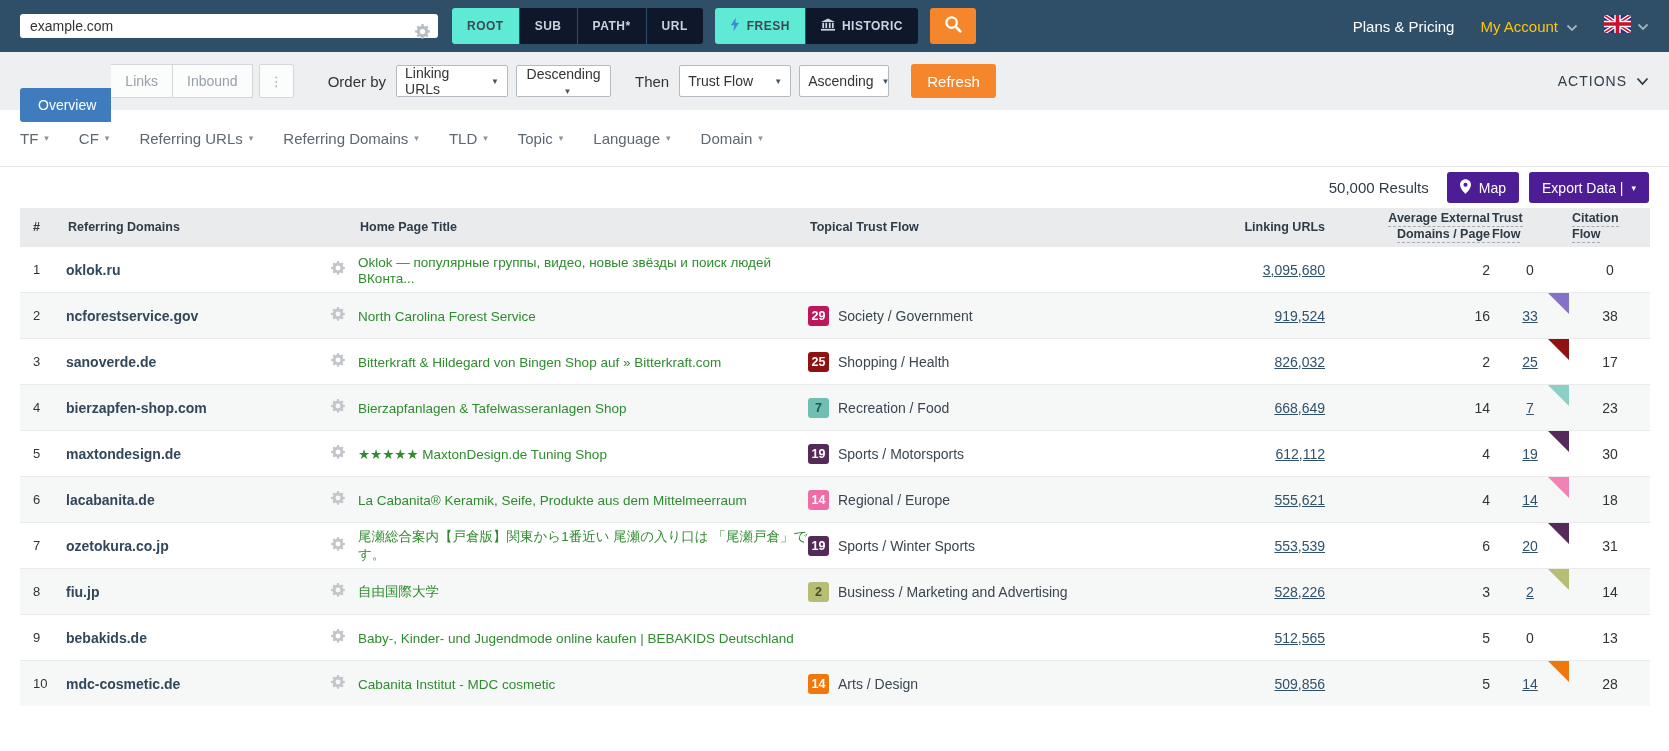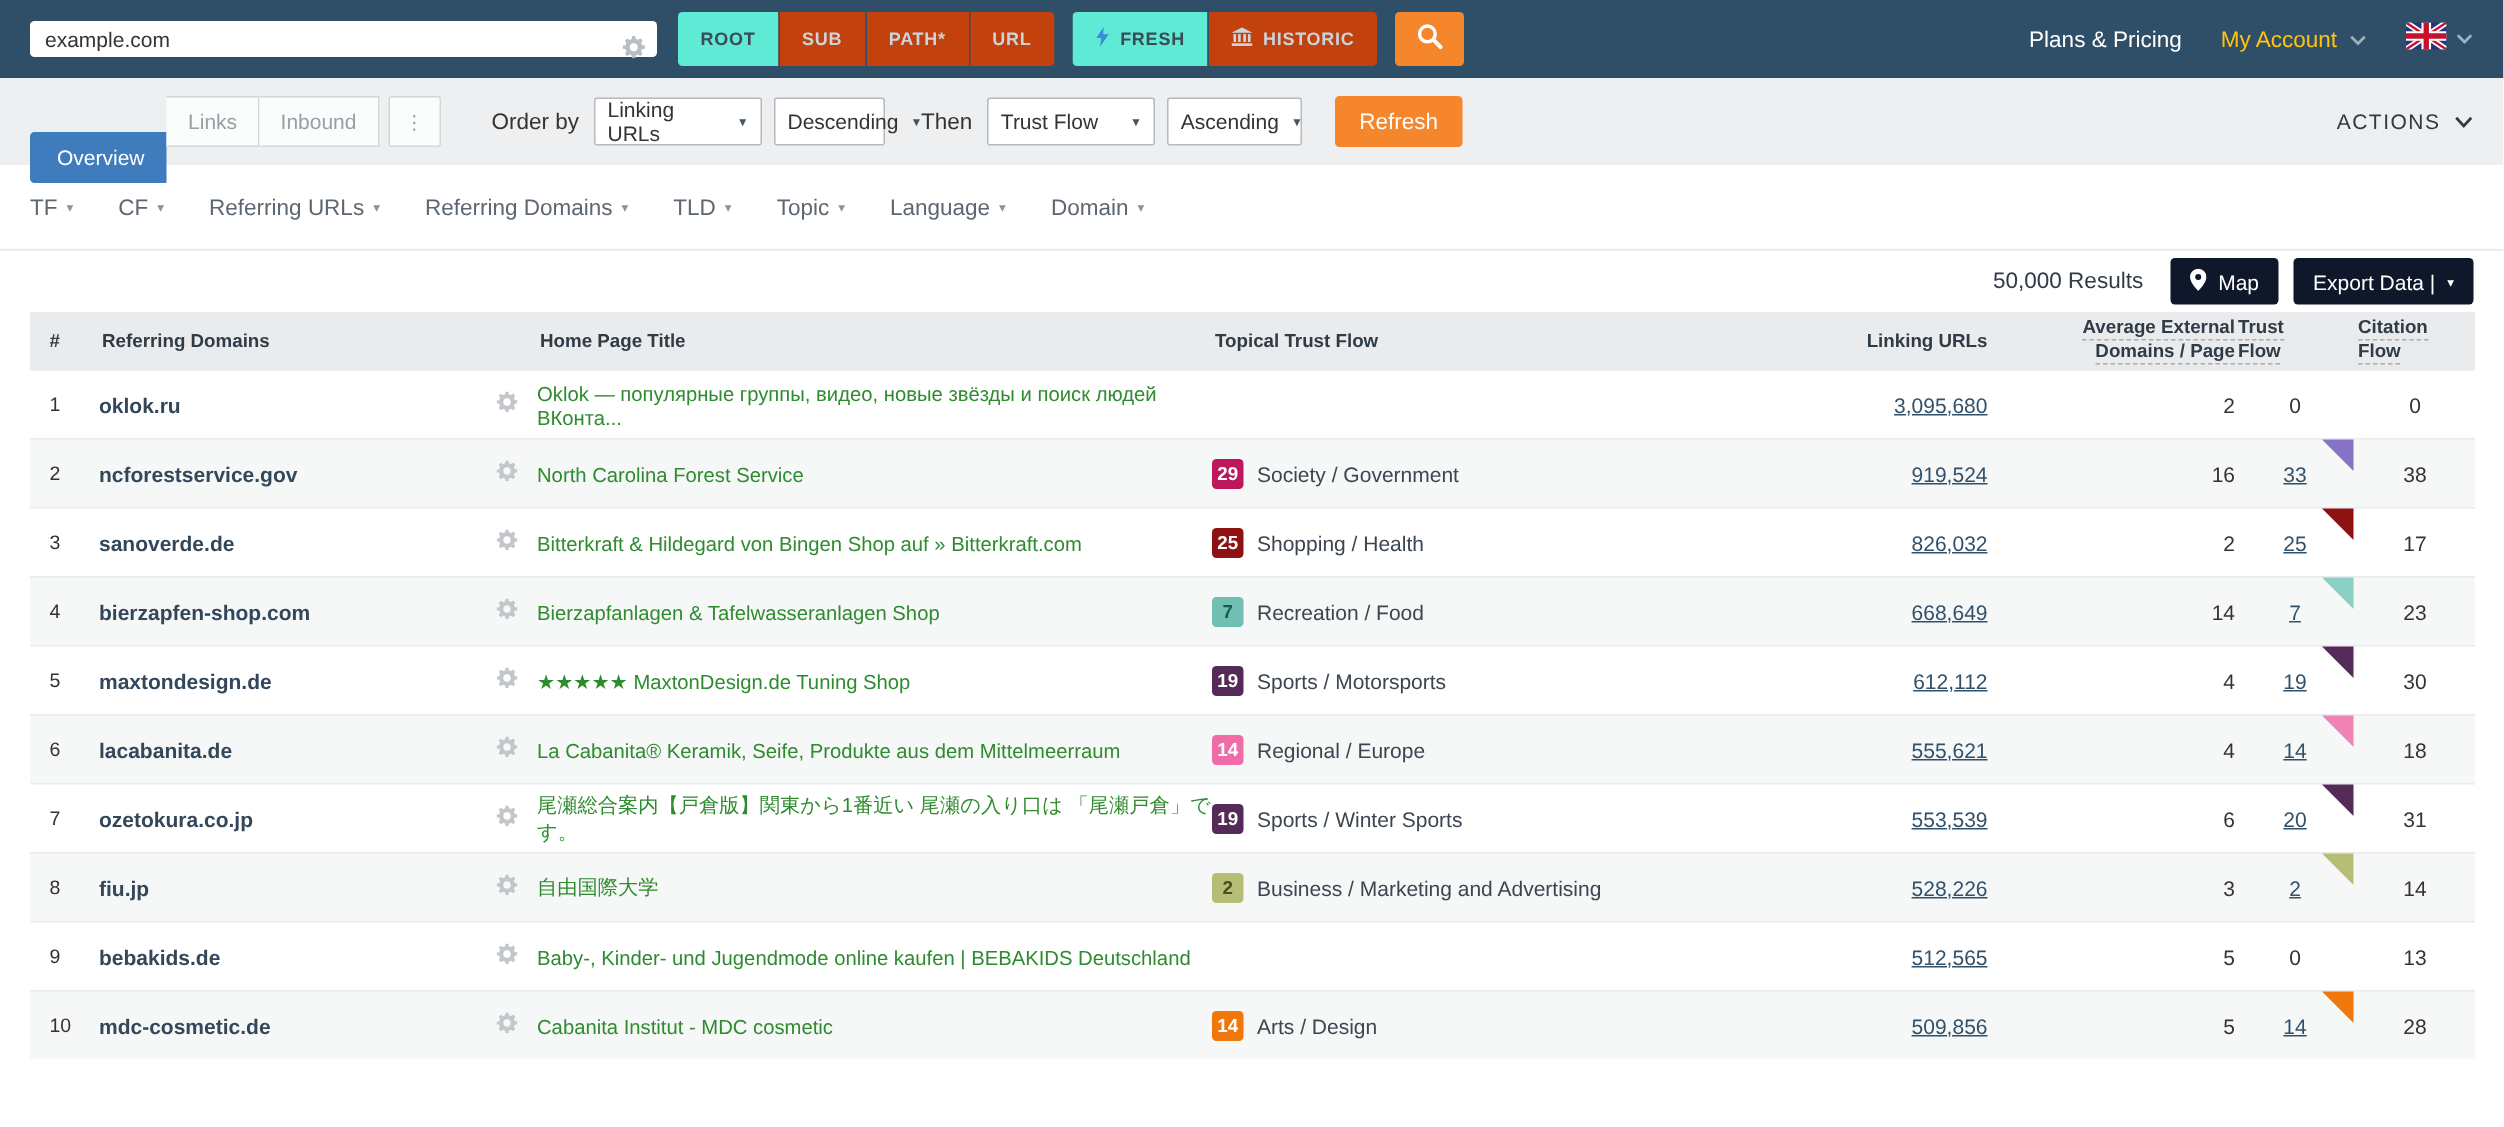--- a/index.html
+++ b/index.html
@@ -5,21 +5,21 @@
   * { box-sizing: border-box; margin: 0; padding: 0; }
   html,body { width:1669px; height:751px; background:#fff; font-family:"Liberation Sans", sans-serif; overflow:hidden; }
 
   
   .navbar { background:#2f4f68; height:52px; display:flex; align-items:center; padding:0 20px; }
   .searchbox { position:relative; width:418px; height:24px; margin-right:14px; }
   .searchbox input { width:100%; height:100%; border:none; border-radius:3px; padding:0 30px 0 10px; font-size:14px; color:#333; font-family:"Liberation Sans",sans-serif; outline:none; }
   .searchbox .gear { position:absolute; right:8px; top:10px; cursor:pointer; }
   .btn-group { display:flex; height:36px; border-radius:3px; overflow:hidden; }
   .btn-group + .btn-group { margin-left:12px; }
-  .navbtn { height:36px; padding:0 15px; background:#c2410c; border:none; color:#c9d4dd; font-size:12px; font-weight:bold; letter-spacing:.5px; cursor:pointer; display:flex; align-items:center; gap:7px; font-family:"Liberation Sans",sans-serif; }
+  .navbtn { height:36px; padding:0 15px; background:#0f172a; border:none; color:#c9d4dd; font-size:12px; font-weight:bold; letter-spacing:.5px; cursor:pointer; display:flex; align-items:center; gap:7px; font-family:"Liberation Sans",sans-serif; }
   .navbtn + .navbtn { border-left:1px solid #31506a; }
   .navbtn.active { background:#5eead4; color:#3c4a55; }
   .search-btn { margin-left:12px; width:46px; height:36px; background:#f5862b; border:none; border-radius:3px; cursor:pointer; display:flex; align-items:center; justify-content:center; }
   .nav-right { margin-left:auto; display:flex; align-items:center; gap:26px; }
   .nav-right a { text-decoration:none; font-size:15px; cursor:pointer; }
   .plans { color:#fff; }
   .account { color:#ffc40d; display:flex; align-items:center; gap:8px; }
   .flagwrap { display:flex; align-items:center; gap:6px; cursor:pointer; }
   .flagwrap svg.flag { border-radius:2px; }
 
@@ -27,33 +27,33 @@
   .toolbar { background:#edeff1; height:58px; display:flex; align-items:center; padding:0 20px; }
   .tabs { display:flex; align-items:center; }
   .tab { height:34px; padding:0 14px; font-size:14px; background:#fbfcfc; border:1px solid #d3d7da; border-left:none; color:#97a0a7; cursor:pointer; font-family:"Liberation Sans",sans-serif; }
   .tab:first-child { border-left:4px solid #7f1d1d; border-radius:3px 0 0 3px;margin-top:48px; }
   .tab.active { background:#3e7cbe; border-color:#3e7cbe; color:#fff; }
   .tab.more { margin-left:6px; border-left:1px solid #d3d7da; border-radius:2px; padding:0 10px; color:#9aa4ab; font-size:13px; }
   .lbl { font-size:15px; color:#333; margin-left:34px; margin-right:10px; }
   .lbl.then { margin-left:16px; }
   .select { display:inline-flex; align-items:center; justify-content:space-between; background:#fff; border:1px solid #b4bac0; border-radius:2px; height:32px; padding:0 8px; font-size:14px; color:#333; cursor:pointer; margin-right:8px; }
   .select .arr { font-size:8px; color:#42566a; margin-left:8px; }
-  .w112 { width:112px; } .w95 { width:74px; } .w90 { width:90px; }
+  .w112 { width:112px; } .w95 { width:95px;flex-direction:column; } .w90 { width:90px; }
   .refresh { margin-left:14px; background:#f5862b; color:#fff; border:none; border-radius:3px; height:34px; padding:0 16px; font-size:15px; cursor:pointer; font-family:"Liberation Sans",sans-serif; }
   .actions { margin-left:auto; display:flex; align-items:center; gap:9px; font-size:14px; letter-spacing:1px; color:#2f3b46; cursor:pointer; }
 
   
   .filterbar { height:57px; display:flex; align-items:center; padding:0 20px; gap:30px; border-bottom:1px solid #e3e5e7; background:#fff; }
   .filter { display:flex; align-items:center; gap:6px; font-size:15px; color:#5d6771; cursor:pointer; }
   .filter .tri { font-size:9px; color:#8a949c; }
 
   
   .results-bar { height:41px; display:flex; align-items:center; justify-content:flex-end; padding:0 20px; gap:10px; }
   .results-count { font-size:15px; color:#2f3b46; margin-right:8px; }
-  .btn-navy { background:#0f172a; color:#fff; border:none; border-radius:3px; height:31px; display:inline-flex; align-items:center; padding:0 13px; font-size:14px; gap:8px; cursor:pointer; font-family:"Liberation Sans",sans-serif; }
+  .btn-navy { background:#4c1d95; color:#fff; border:none; border-radius:3px; height:31px; display:inline-flex; align-items:center; padding:0 13px; font-size:14px; gap:8px; cursor:pointer; font-family:"Liberation Sans",sans-serif; }
   .btn-navy .caret { font-size:9px; }
 
   
   .table { margin:0 20px; width:1630px; }
   .grid { display:grid; grid-template-columns:46px 252px 40px 450px 382px 135px 165px 80px 80px; align-items:center; }
   .thead { background:#e9ebec; height:38px; font-size:12.5px; font-weight:bold; color:#2f3b46; }
   .th { padding-left:2px; }
   .th.first { padding-left:13px; }
   .th.right { text-align:right; }
   .th.center { text-align:left; }

